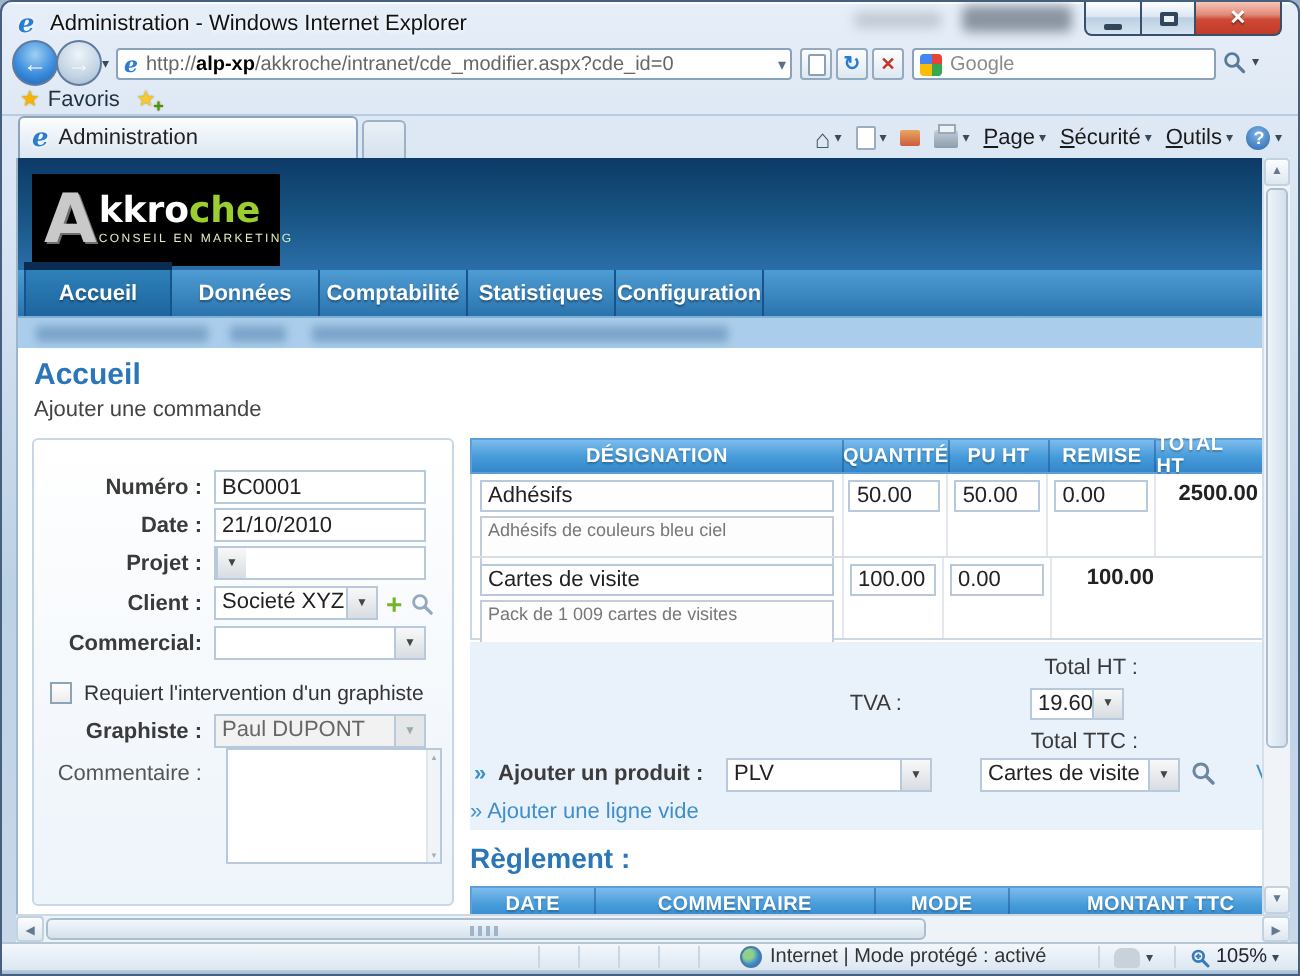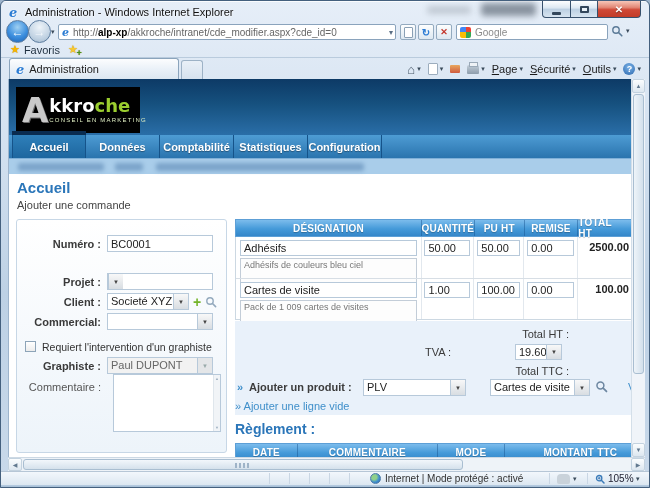--- a/index.html
+++ b/index.html
@@ -314,20 +314,24 @@
       </div>
 
       <div class="h1">Accueil</div>
       <div class="h1sub">Ajouter une commande</div>
 
       <div class="panel">
         <div class="frow" style="top:15px;">
           <span class="flab">Numéro :</span>
           <input class="tin" style="width: 106px;" value="BC0001">
         </div>
+        <div class="frow" style="top:34px;">
+          <span class="flab">Date :</span>
+          <input class="tin" style="width: 106px;" value="21/10/2010">
+        </div>
         <div class="frow" style="top:53px;">
           <span class="flab">Projet :</span>
           <span class="sel" style="width:106px;">
               <span class="btn">▼</span>
           </span>
         </div>
         <div class="frow" style="top:73px;">
           <span class="flab">Client :</span>
           <span class="sel" style="width:82px;">
             <span class="val">Societé XYZ</span>
@@ -397,23 +401,20 @@
             <span class="pcell" style="width:78px;">
                 <span class="tot-val">2500.00</span>
               </span>
           </div>
 
           <div class="prow">
             <span class="pcell" style="width:186px;">
               <input class="tin desig-in" value="Cartes de visite" style="">
               <span class="desc-box">Pack de 1 009 cartes de visites</span>
             </span>
-            <span class="pcell" style="width:53px;">
-                <input class="tin num-in" style="width: 46px;" value="1.00">
-              </span>
             <span class="pcell" style="width:50px;">
                 <input class="tin num-in" style="width: 43px;" value="100.00">
               </span>
             <span class="pcell" style="width:54px;">
                 <input class="tin num-in" style="width: 47px;" value="0.00">
               </span>
             <span class="pcell" style="width:78px;">
                 <span class="tot-val">100.00</span>
               </span>
           </div>

